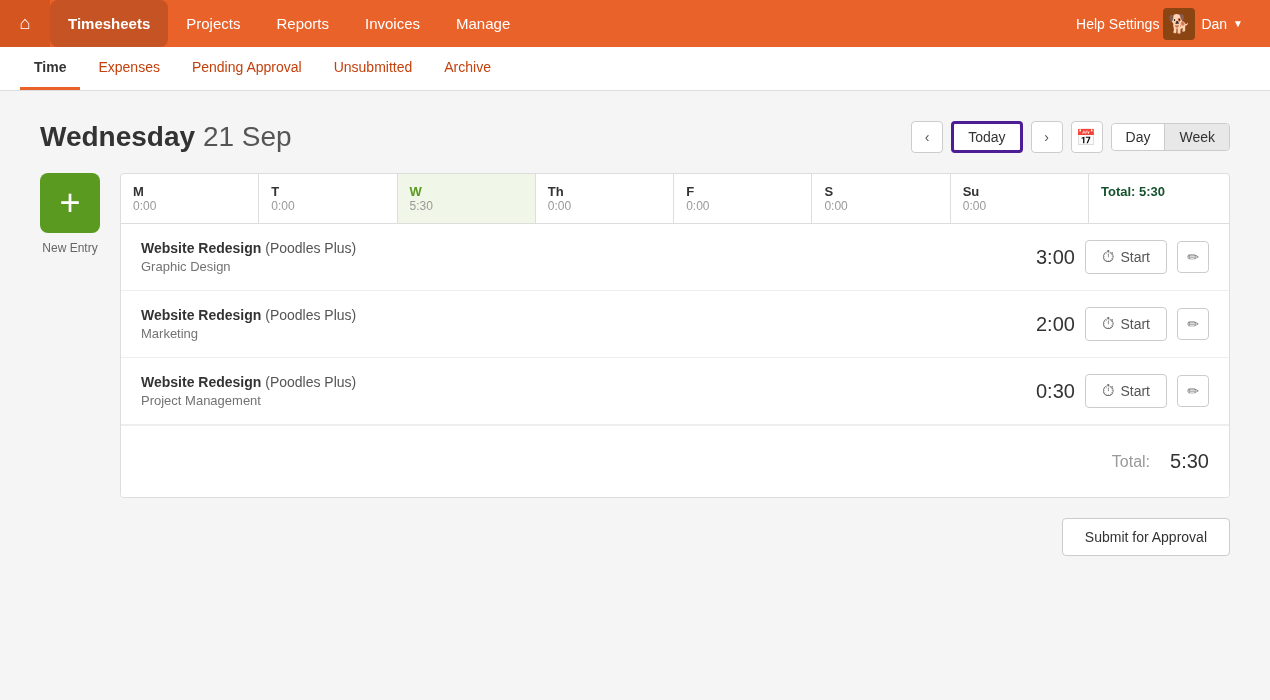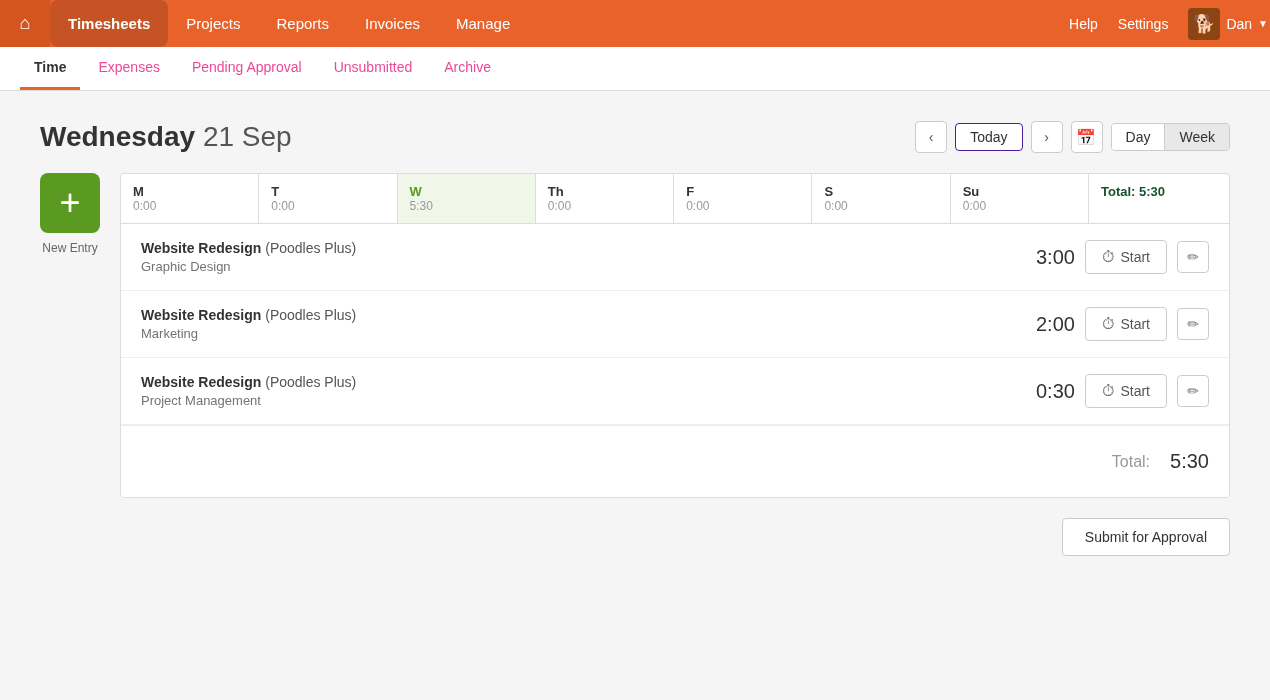--- a/index.html
+++ b/index.html
@@ -40,22 +40,22 @@
       text-decoration: none;
       border-radius: 8px;
     }
     .top-nav .nav-item.active {
       background: rgba(0,0,0,0.15);
       font-weight: bold;
     }
     .top-nav .nav-right {
       display: flex;
       align-items: center;
-      padding-right: 2px;
-      gap: 20px;
+      padding-right: 27px;
+      gap: 4px;
     }
     .top-nav .nav-right .nav-link {
       color: white;
       font-size: 14px;
       cursor: pointer;
     }
     .user-menu {
       display: flex;
       align-items: center;
       gap: 6px;
@@ -80,21 +80,21 @@
     .sub-nav {
       background: white;
       border-bottom: 1px solid #ddd;
       display: flex;
       padding: 0 20px;
       height: 44px;
       align-items: flex-end;
     }
     .sub-nav .tab {
       padding: 0 14px 12px 14px;
-      color: #ec4899;
+      color: #c2410c;
       cursor: pointer;
       font-size: 14px;
       border-bottom: 3px solid transparent;
       margin-right: 4px;
     }
     .sub-nav .tab.active {
       color: #333;
       font-weight: bold;
       border-bottom: 3px solid #e8622a;
     }
@@ -132,21 +132,21 @@
       border-radius: 4px;
       cursor: pointer;
       display: flex;
       align-items: center;
       justify-content: center;
       font-size: 14px;
       color: #555;
     }
     .today-btn {
       padding: 5px 14px;
-      border: 1px solid #4c1d95;
+      border: 3px solid #4c1d95;
       background: white;
       border-radius: 4px;
       cursor: pointer;
       font-size: 14px;
       color: #333;
     }
     .calendar-btn {
       width: 32px;
       height: 32px;
       border: 1px solid #ccc;

